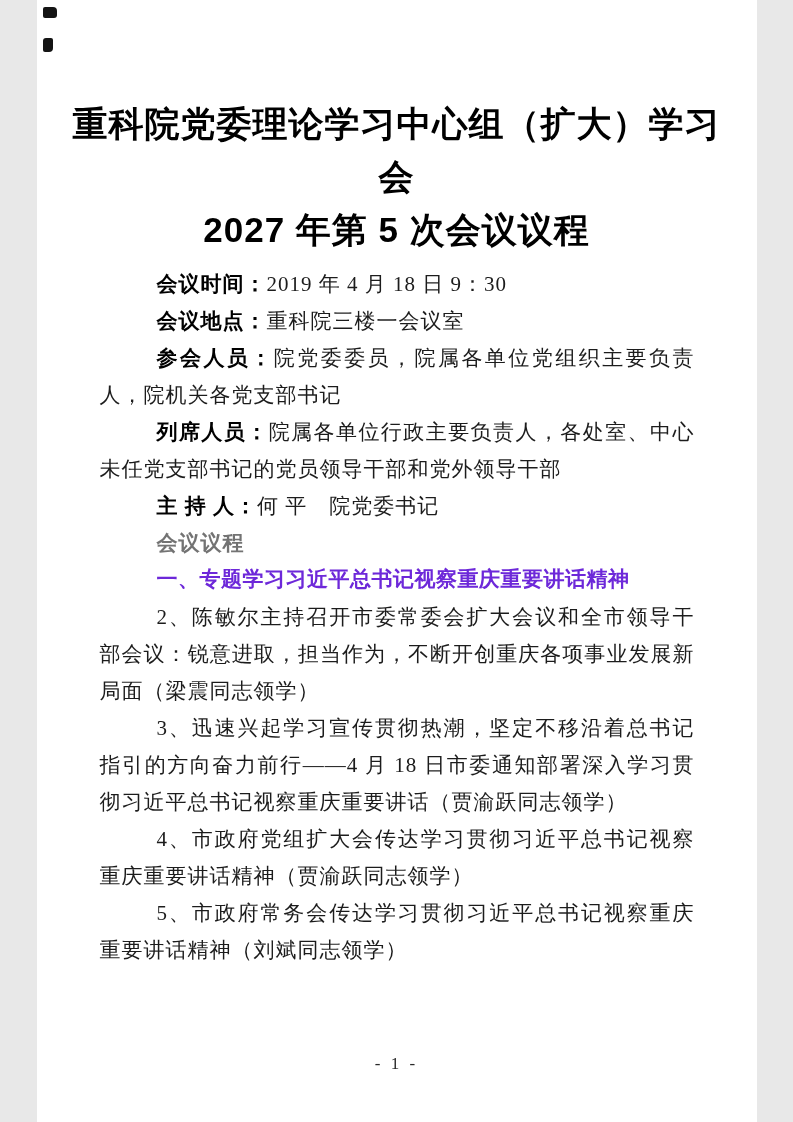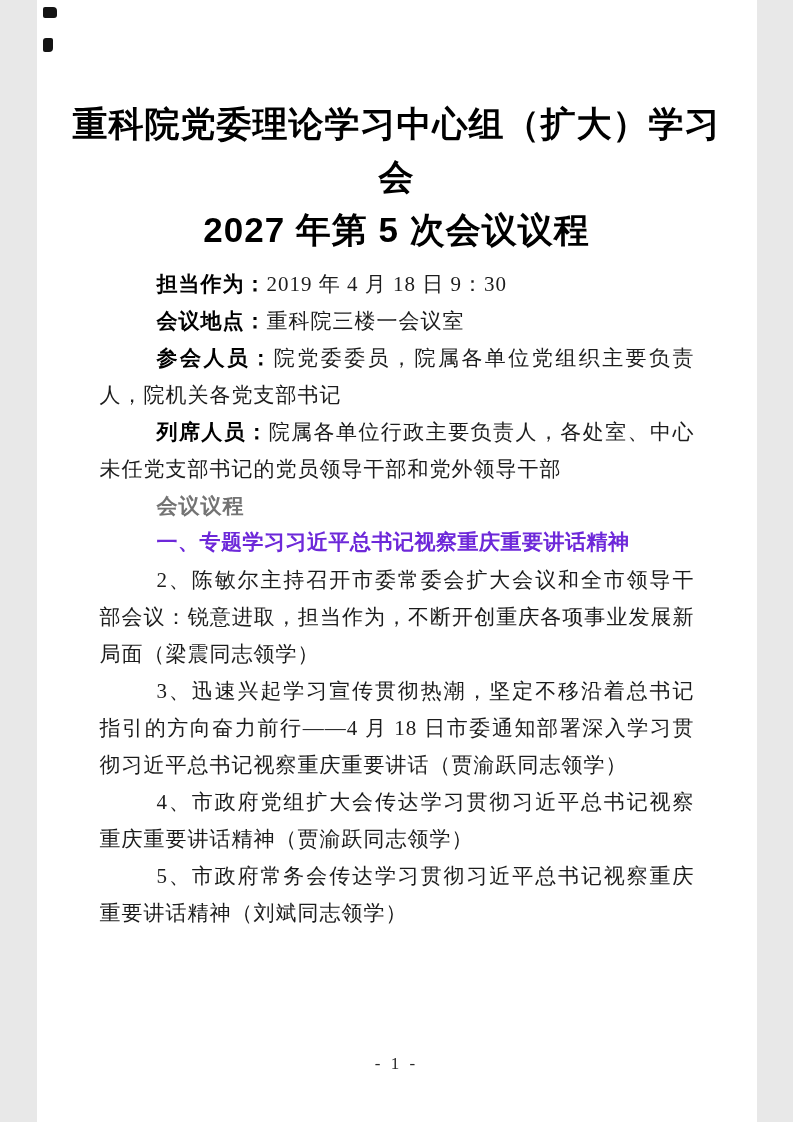--- a/index.html
+++ b/index.html
@@ -60,28 +60,29 @@
   <div class="speck speck1"></div>
   <div class="speck speck2"></div>
 
   <h1 class="title">
     <div>重科院党委理论学习中心组（扩大）学习会</div>
     <div>2027 年第 5 次会议议程</div>
   </h1>
 
   <div class="body">
 
-    <p class="meta"><strong>担当作为：</strong><span>2019 年 4 月 18 日 9：30</span></p>
+    <p class="meta"><strong>会议时间：</strong><span>2019 年 4 月 18 日 9：30</span></p>
 
     <p class="meta"><strong>会议地点：</strong><span>重科院三楼一会议室</span></p>
 
     <p class="meta"><strong>参会人员：</strong><span>院党委委员，院属各单位党组织主要负责人，院机关各党支部书记</span></p>
 
     <p class="meta"><strong>列席人员：</strong><span>院属各单位行政主要负责人，各处室、中心未任党支部书记的党员领导干部和党外领导干部</span></p>
 
+    <p class="meta"><strong>主 持 人：</strong><span>何 平　院党委书记</span></p>
 
     <p class="agenda-heading">会议议程</p>
 
     <p class="section-title">一、专题学习习近平总书记视察重庆重要讲话精神</p>
 
     <p class="item">2、陈敏尔主持召开市委常委会扩大会议和全市领导干部会议：锐意进取，担当作为，不断开创重庆各项事业发展新局面（梁震同志领学）</p>
     <p class="item">3、迅速兴起学习宣传贯彻热潮，坚定不移沿着总书记指引的方向奋力前行——4 月 18 日市委通知部署深入学习贯彻习近平总书记视察重庆重要讲话（贾渝跃同志领学）</p>
     <p class="item">4、市政府党组扩大会传达学习贯彻习近平总书记视察重庆重要讲话精神（贾渝跃同志领学）</p>
     <p class="item">5、市政府常务会传达学习贯彻习近平总书记视察重庆重要讲话精神（刘斌同志领学）</p>
 

